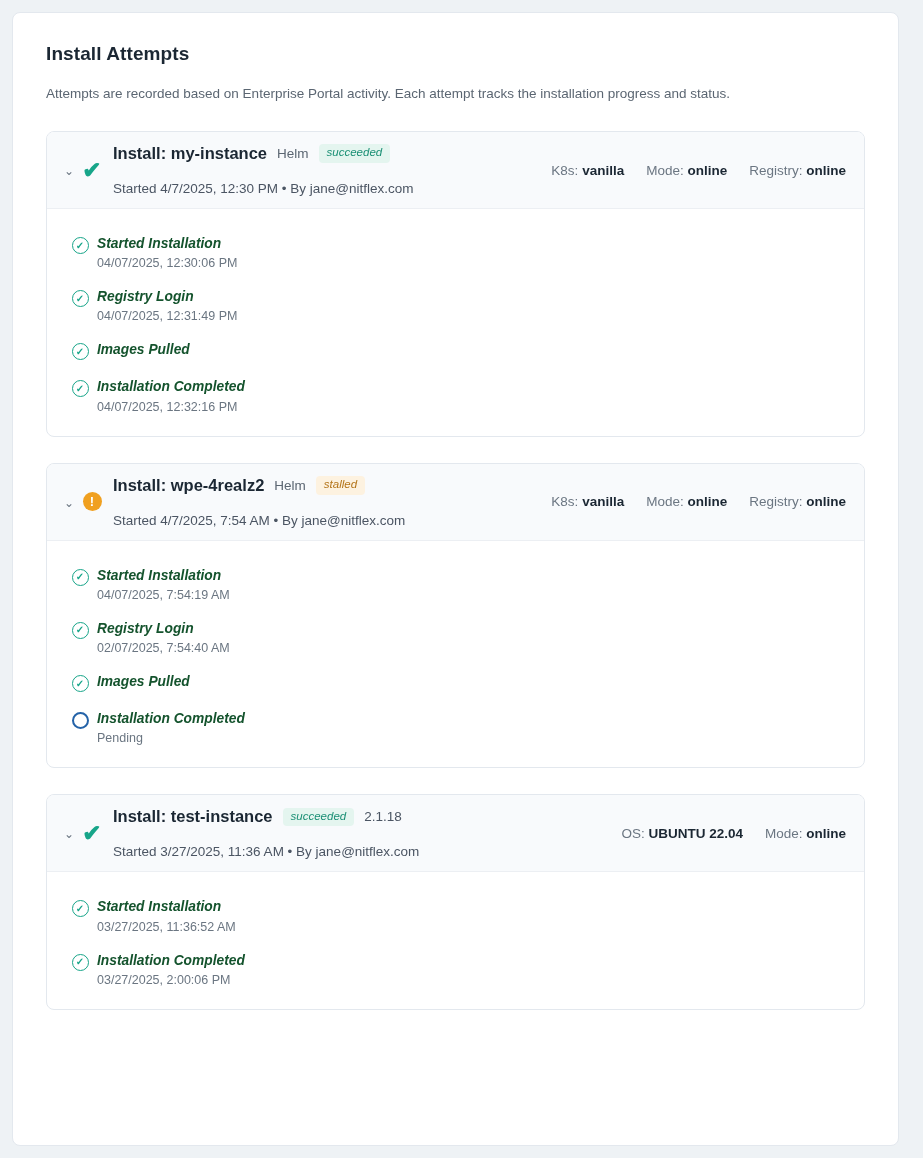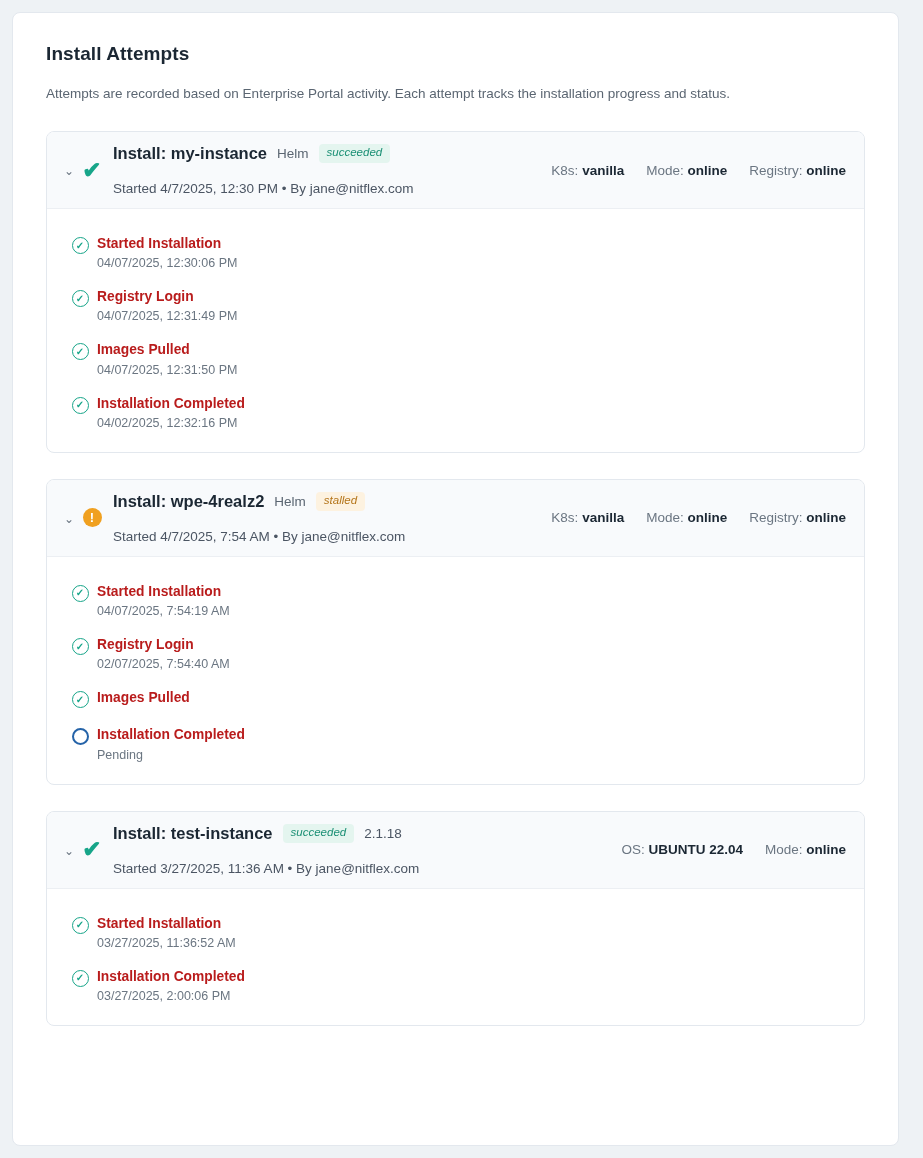--- a/index.html
+++ b/index.html
@@ -186,22 +186,23 @@
     width: 17px;
     height: 17px;
     border-radius: 50%;
     border: 2px solid #2563a8;
     background: transparent;
   }
   .step-text { flex: 1 1 auto; min-width: 0; }
   .step-name {
     font-size: 13.8px;
     font-weight: bold;
-    color: #b91c1c;
+    color: #14532d;
     line-height: 1.25;
+    font-style: italic;
   }
   .step-time {
     font-size: 12.5px;
     color: #6b7682;
     margin-top: 4px;
   }
 </style>
 </head>
 <body>
 
@@ -248,30 +249,29 @@
                 <div class="step-name">Registry Login</div>
                 <div class="step-time">04/07/2025, 12:31:49 PM</div>
               </div>
             </div>
             <div class="step">
               <div class="step-icon">
                 <span class="circ">✓</span>
               </div>
               <div class="step-text">
                 <div class="step-name">Images Pulled</div>
-                <div class="step-time">04/07/2025, 12:31:50 PM</div>
               </div>
             </div>
             <div class="step">
               <div class="step-icon">
                 <span class="circ">✓</span>
               </div>
               <div class="step-text">
                 <div class="step-name">Installation Completed</div>
-                <div class="step-time">04/02/2025, 12:32:16 PM</div>
+                <div class="step-time">04/07/2025, 12:32:16 PM</div>
               </div>
             </div>
           </div>
         </div>
         <div class="attempt">
           <div class="attempt-header">
             <span class="chevron">⌄</span>
             <span class="status-big">
               <span class="warn-big">!</span>
             </span>

